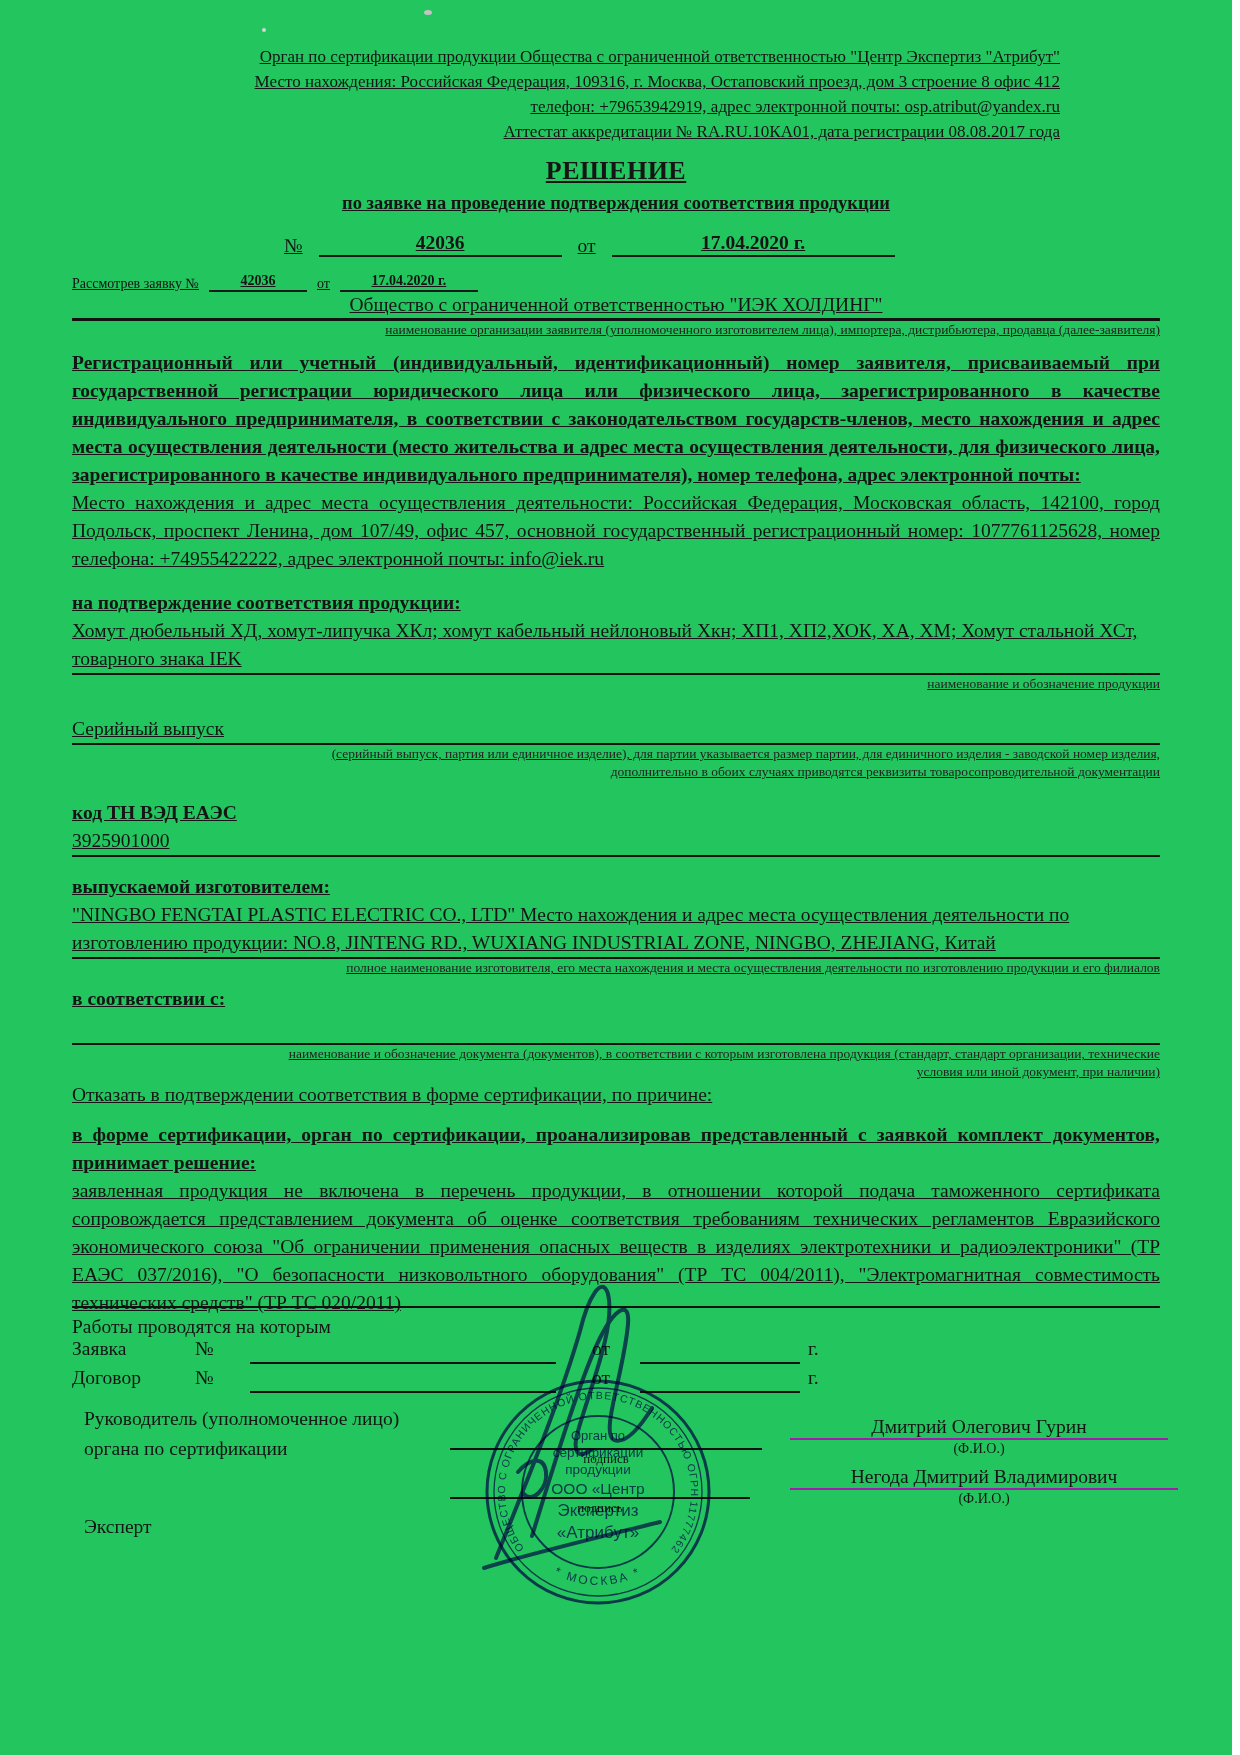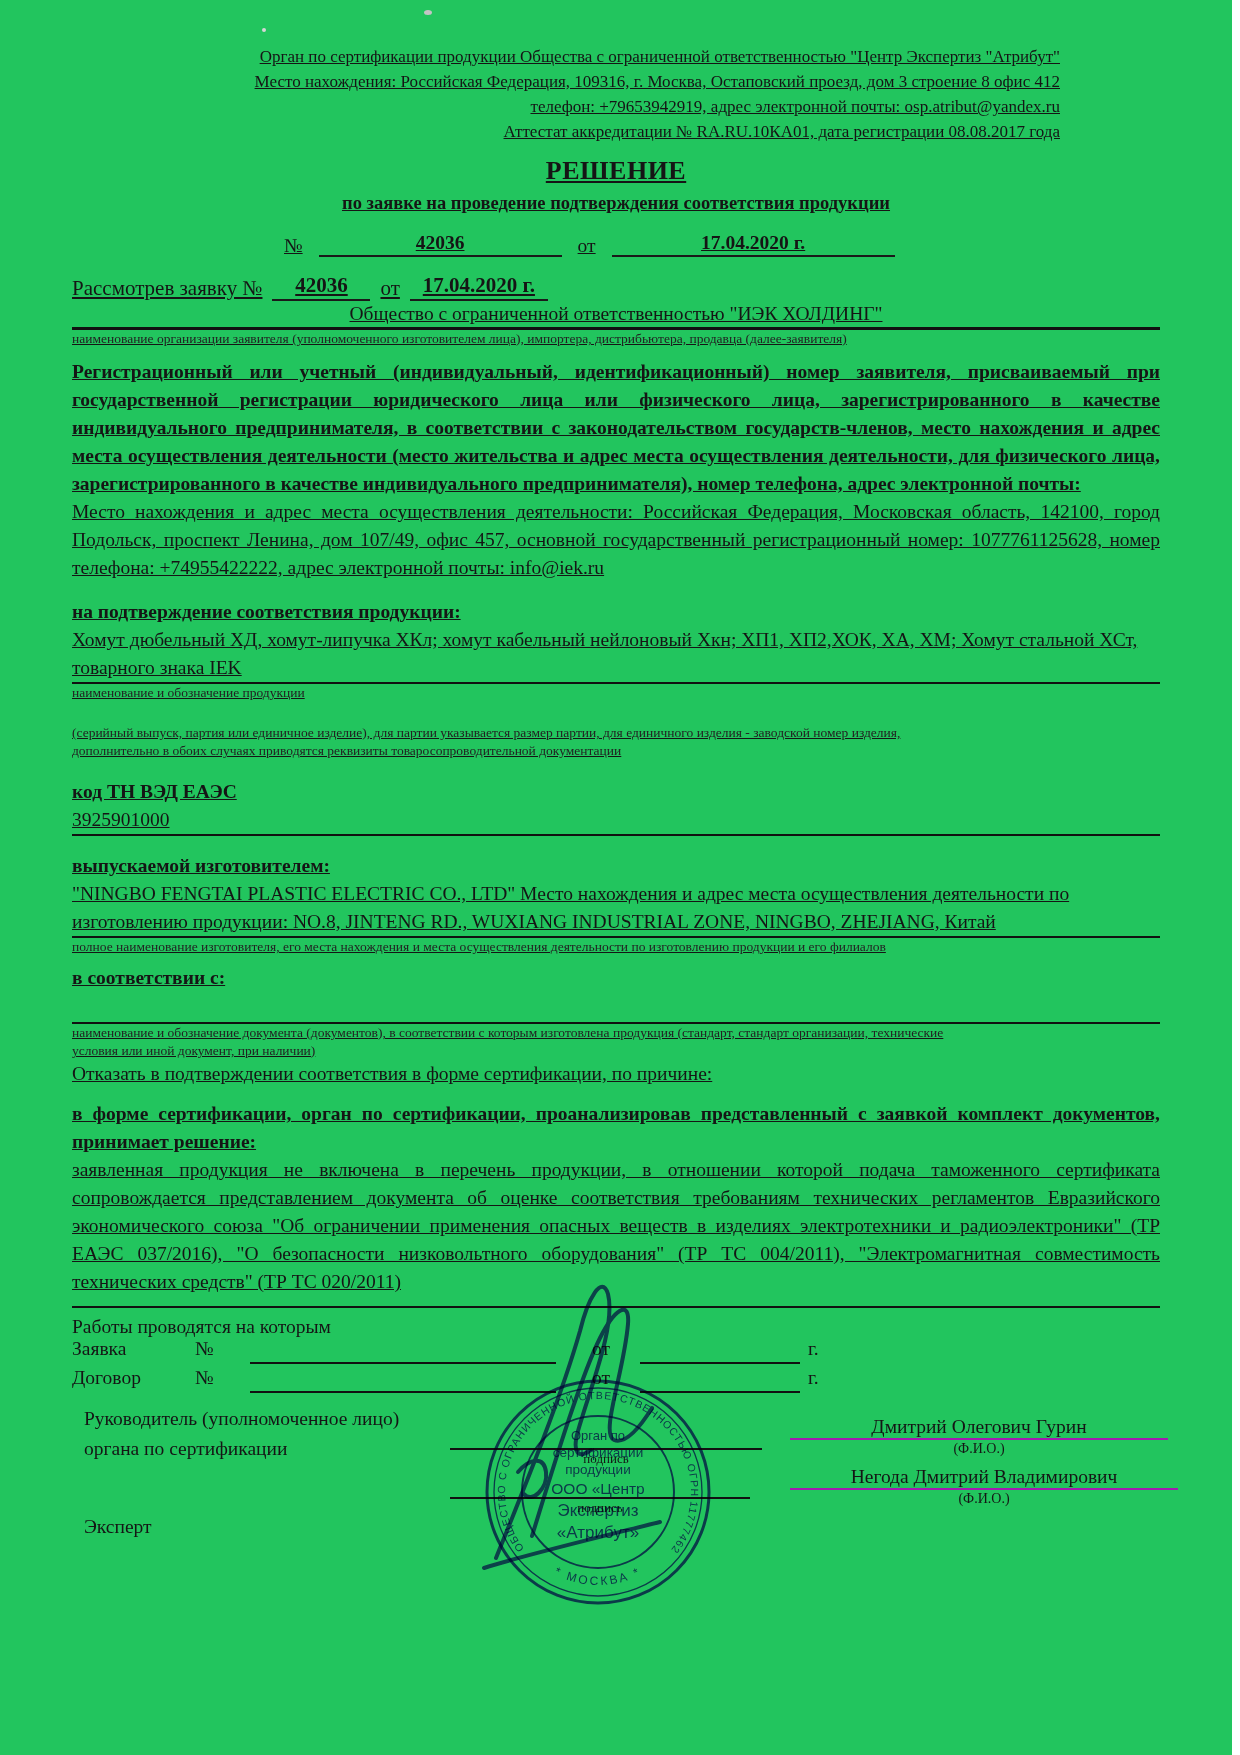--- a/index.html
+++ b/index.html
@@ -5,24 +5,24 @@
   html,body{margin:0;padding:0;background:#ffffff;}
   .page{position:relative;width:1232px;height:1755px;background:#22c55e;overflow:hidden;
         font-family:"Liberation Serif",serif;color:#151515;text-decoration:underline;}
   .content{padding:44px 72px 0 72px;}
   .hdr{font-size:17px;line-height:25px;text-align:right;padding-right:100px;}
   .h1{font-size:26px;font-weight:bold;text-align:center;margin-top:12px;letter-spacing:.5px;}
   .sub{font-size:18.5px;font-weight:bold;text-align:center;margin-top:7px;}
   .numrow{display:flex;align-items:flex-end;margin:18px 0 0 212px;font-size:19.5px;gap:16px;}
   .ufield{border-bottom:2px solid #1a1a1a;text-align:center;font-weight:bold;padding:0 4px 1px 4px;}
   .w235{width:235px;} .w275{width:275px;} .w90{width:90px;} .w130{width:130px;}
-  .rassm{display:flex;align-items:flex-end;margin-top:16px;font-size:21px;gap:10px;}
+  .rassm{display:flex;align-items:flex-end;margin-top:16px;font-size:14px;gap:10px;}
   .bold{font-weight:bold;}
   .centerline{font-size:19.5px;text-align:center;border-bottom:3px solid #111;padding-bottom:2px;margin-top:2px;}
-  .cap{font-size:13.5px;line-height:18px;text-align:left;color:#222;}
+  .cap{font-size:13.5px;line-height:18px;text-align:right;color:#222;}
   .para{font-size:19.5px;line-height:28px;text-align:justify;margin-top:10px;}
   .parab{font-weight:bold;}
   .sect{margin-top:16px;font-size:19.5px;line-height:28px;}
   .uline{border-bottom:2px solid #111;}
   .blank-line{border-bottom:2px solid #111;height:30px;}
   .bottom{position:absolute;left:72px;right:72px;top:1306px;font-size:19.5px;}
   .brow{position:relative;height:29px;}
   .brow .lab{position:absolute;left:0;}
   .brow .num{position:absolute;left:123px;}
   .brow .l1{position:absolute;left:178px;width:306px;top:24px;border-top:2px solid #111;}
@@ -86,20 +86,21 @@
     <div class="para parab">Регистрационный или учетный (индивидуальный, идентификационный) номер заявителя, присваиваемый при государственной регистрации юридического лица или физического лица, зарегистрированного в качестве индивидуального предпринимателя, в соответствии с законодательством государств-членов, место нахождения и адрес места осуществления деятельности (место жительства и адрес места осуществления деятельности, для физического лица, зарегистрированного в качестве индивидуального предпринимателя), номер телефона, адрес электронной почты:</div>
     <div class="para" style="margin-top:0;">Место нахождения и адрес места осуществления деятельности: Российская Федерация, Московская область, 142100, город Подольск, проспект Ленина, дом 107/49, офис 457, основной государственный регистрационный номер: 1077761125628, номер телефона: +74955422222, адрес электронной почты: info@iek.ru</div>
 
     <div class="sect">
       <div class="bold">на подтверждение соответствия продукции:</div>
       <div class="uline">Хомут дюбельный ХД, хомут-липучка ХКл; хомут кабельный нейлоновый Хкн; ХП1, ХП2,ХОК, ХА, ХМ; Хомут стальной ХСт, товарного знака IEK</div>
       <div class="cap">наименование и обозначение продукции</div>
     </div>
 
     <div class="sect" style="margin-top:22px;">
+      <div class="uline">Серийный выпуск</div>
       <div class="cap">(серийный выпуск, партия или единичное изделие), для партии указывается размер партии, для единичного изделия - заводской номер изделия,</div>
       <div class="cap">дополнительно в обоих случаях приводятся реквизиты товаросопроводительной документации</div>
     </div>
 
     <div class="sect" style="margin-top:18px;">
       <div class="bold">код ТН ВЭД ЕАЭС</div>
       <div class="uline">3925901000</div>
     </div>
 
     <div class="sect">

